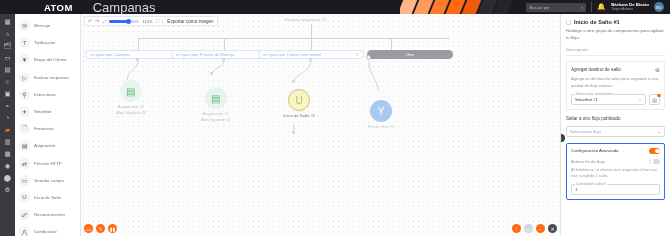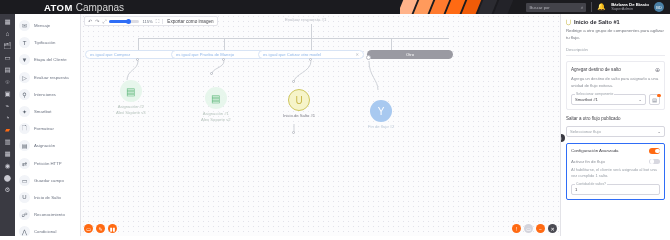--- a/index.html
+++ b/index.html
@@ -3,23 +3,23 @@
 <meta charset="utf-8">
 <style>
   * { box-sizing: border-box; margin:0; padding:0; }
   body {
     width:670px; height:236px; overflow:hidden;
     font-family:"Liberation Sans", sans-serif;
     background:#fff; position:relative;
   }
   
   .topbar{position:absolute;left:0;top:0;width:670px;height:14px;background:#1b1b1f;display:flex;align-items:center;z-index:30;}
-  .brand{display:flex;align-items:center;gap:3px;margin-left:44px;}
+  .brand{display:flex;align-items:center;gap:20px;margin-left:44px;}
   .brand .atom{color:#fff;font-weight:bold;font-size:9.5px;letter-spacing:.4px;}
-  .brand .sub{color:#d8d8d8;font-size:10px;font-weight:300;}
+  .brand .sub{color:#d8d8d8;font-size:13px;font-weight:300;}
   .diagstripes{position:absolute;left:400px;top:0;width:135px;height:14px;overflow:hidden;}
   .diagstripes i{position:absolute;top:-4px;width:14px;height:24px;transform:skewX(-22deg);}
   .topright{margin-left:auto;display:flex;align-items:center;gap:5px;padding-right:6px;}
   .searchbox{width:60px;height:9px;background:#43434a;border-radius:1px;display:flex;align-items:center;padding:0 3px;}
   .searchbox span{font-size:4.2px;color:#b4b4bb;}
   .searchbox .mg{margin-left:auto;font-size:5px;color:#b4b4bb;}
   .divv{width:1px;height:10px;background:#4a4a52;}
   .bell{font-size:7px;color:#e6e6ea;}
   .who{display:flex;flex-direction:column;line-height:1;}
   .who .n{font-size:4.4px;color:#fff;font-weight:bold;}

